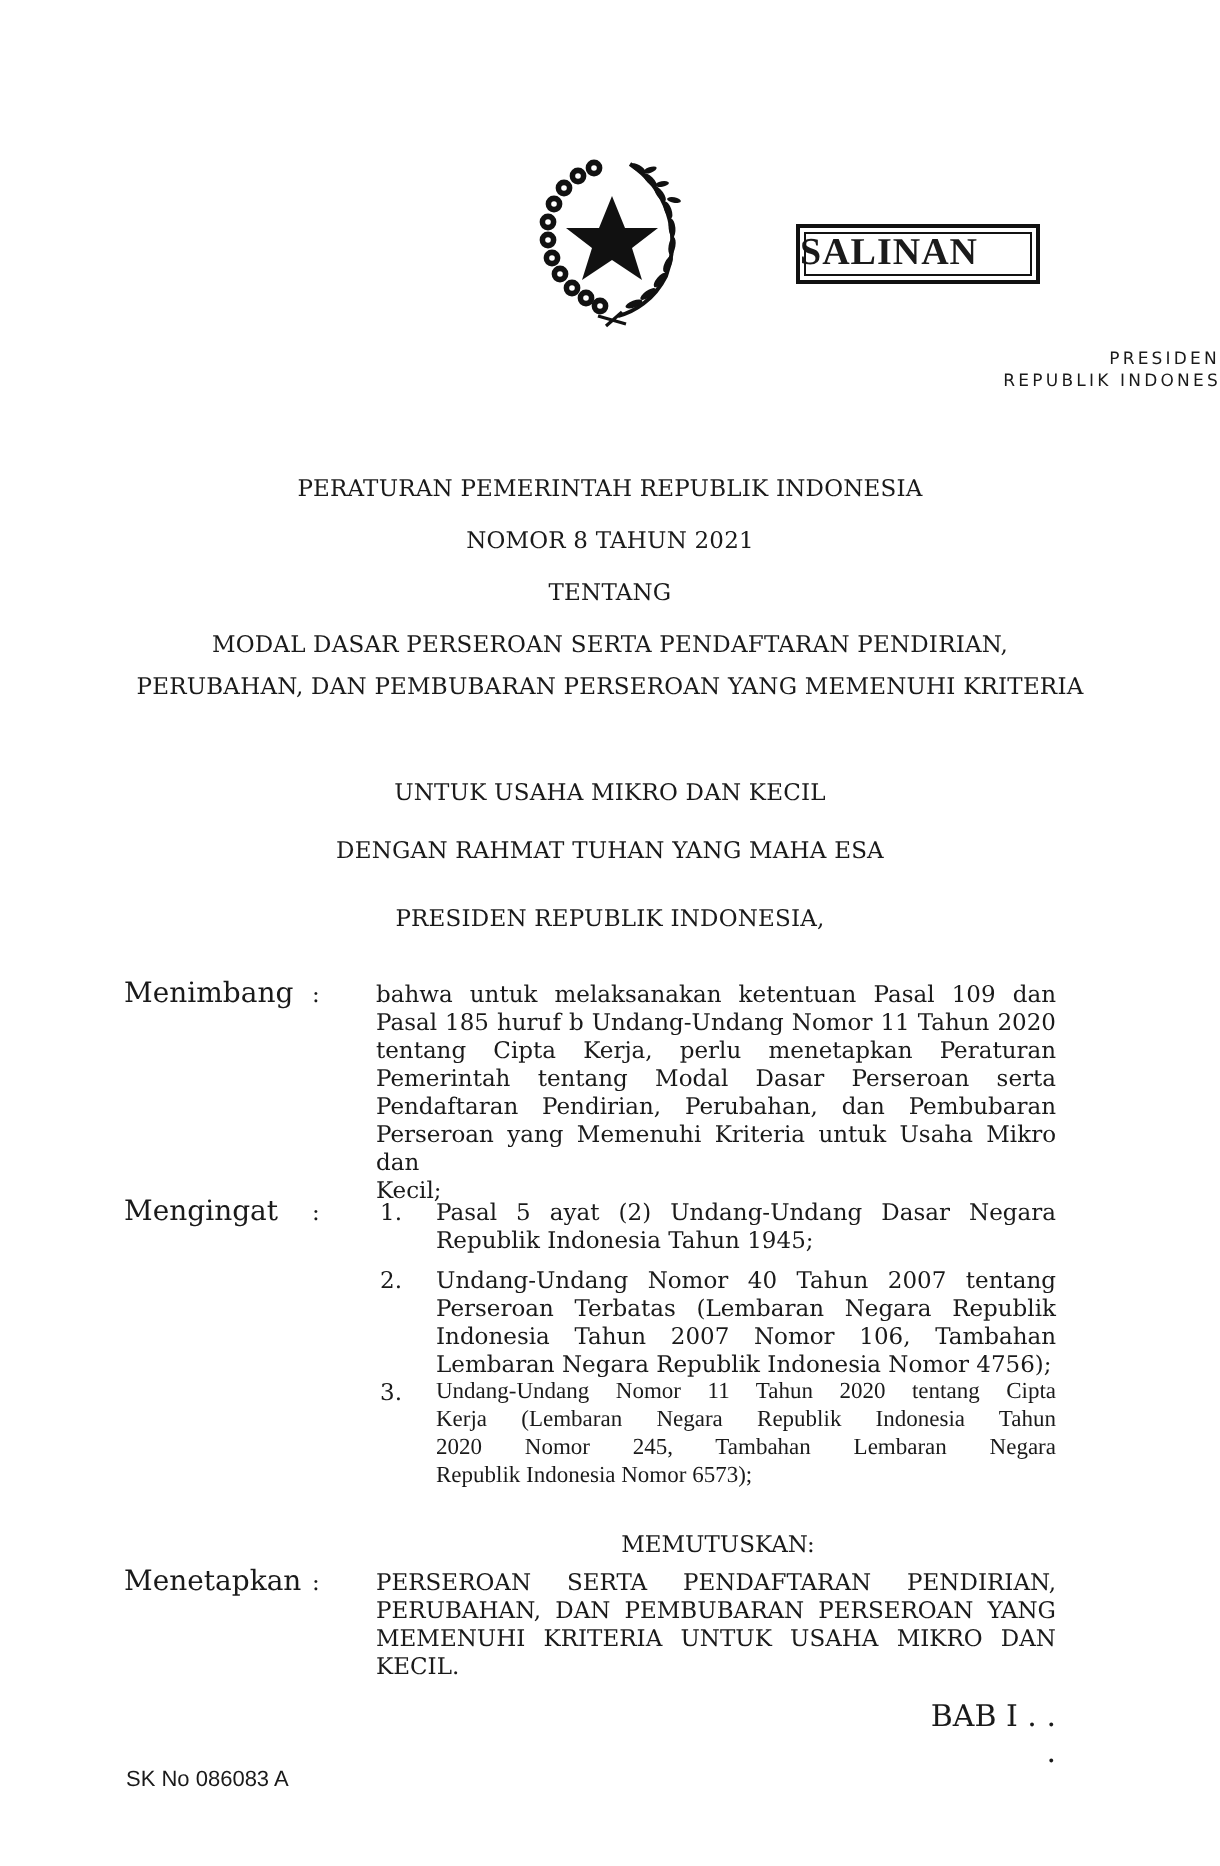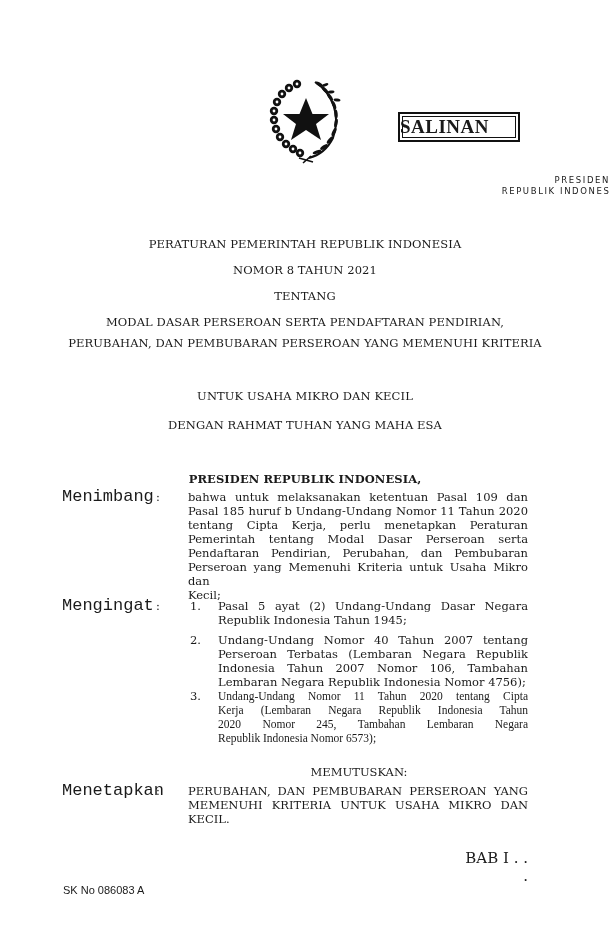--- a/index.html
+++ b/index.html
@@ -7,21 +7,21 @@
          font-family:"DejaVu Serif", serif; }
   .abs { position:absolute; }
   .emblem { left:263px; top:76px; width:86px; height:88px; }
   .salinan { left:398px; top:112px; width:122px; height:30px; border:2px solid #111; box-sizing:border-box;
              display:flex; align-items:center; justify-content:flex-start; }
   .salinan::before { content:""; position:absolute; inset:2px; border:1px solid #111; }
   .salinan span { font-family:"Liberation Serif", serif; font-weight:bold; font-size:19px; letter-spacing:0.5px; }
   .pres-label { left:0; width:610px; text-align:right; font-family:"DejaVu Sans", sans-serif; font-size:8.5px;
                 letter-spacing:1.6px; line-height:12px; }
   .center-line { left:0; width:610px; text-align:center; font-size:11.5px; line-height:14px; letter-spacing:0.1px; }
-  .row-label { left:62px; font-size:17px; line-height:14px;font-family:Liberation Mono, monospace; }
+  .row-label { left:62px; font-size:14px; line-height:14px; }
   .colon { left:156px; font-size:11.5px; line-height:14px; }
   .body-text { font-size:11.5px; line-height:14px; text-align:justify; text-align-last:left; }
   .num { font-size:11.5px; line-height:14px; }
   .sk { left:63px; top:884px; font-family:"Liberation Sans", sans-serif; font-size:11px; }
   .bab { left:456px; top:849px; width:72px; text-align:right; font-size:15px; }
   .j { text-align-last:justify; }
 </style>
 </head>
 <body>
 
@@ -86,21 +86,21 @@
 <div class="abs pres-label" style="top:185px;padding-left:12px;">REPUBLIK INDONESIA</div>
 
 <div class="abs center-line" style="top:237px;">PERATURAN PEMERINTAH REPUBLIK INDONESIA</div>
 <div class="abs center-line" style="top:263px;">NOMOR 8 TAHUN 2021</div>
 <div class="abs center-line" style="top:289px;">TENTANG</div>
 <div class="abs center-line" style="top:315px;">MODAL DASAR PERSEROAN SERTA PENDAFTARAN PENDIRIAN,</div>
 <div class="abs center-line" style="top:336px;">PERUBAHAN, DAN PEMBUBARAN PERSEROAN YANG MEMENUHI KRITERIA</div>
 <div class="abs center-line" style="top:357px;margin-top:32px;">UNTUK USAHA MIKRO DAN KECIL</div>
 
 <div class="abs center-line" style="top:418px;">DENGAN RAHMAT TUHAN YANG MAHA ESA</div>
-<div class="abs center-line" style="top:472px;font-weight:bold;">PRESIDEN REPUBLIK INDONESIA,</div>
+<div class="abs center-line" style="top:452px;">PRESIDEN REPUBLIK INDONESIA,</div>
 
 <div class="abs row-label" style="top:490px;">Menimbang</div>
 <div class="abs colon" style="top:490px;">:</div>
 <div class="abs" style="left:188px; top:490px; width:340px;">
   <div class="body-text j">bahwa untuk melaksanakan ketentuan Pasal 109 dan</div>
   <div class="body-text j">Pasal 185 huruf b Undang-Undang Nomor 11 Tahun 2020</div>
   <div class="body-text j">tentang Cipta Kerja, perlu menetapkan Peraturan</div>
   <div class="body-text j">Pemerintah tentang Modal Dasar Perseroan serta</div>
   <div class="body-text j">Pendaftaran Pendirian, Perubahan, dan Pembubaran</div>
   <div class="body-text j">Perseroan yang Memenuhi Kriteria untuk Usaha Mikro dan</div>
@@ -130,19 +130,20 @@
   <div class="body-text j">Kerja (Lembaran Negara Republik Indonesia Tahun</div>
   <div class="body-text j">2020 Nomor 245, Tambahan Lembaran Negara</div>
   <div class="body-text">Republik Indonesia Nomor 6573);</div>
 </div>
 
 <div class="abs" style="left:190px; top:765px; width:338px; text-align:center; font-size:11.5px; line-height:14px;">MEMUTUSKAN:</div>
 
 <div class="abs row-label" style="top:784px;">Menetapkan</div>
 <div class="abs colon" style="top:784px;">:</div>
 <div class="abs" style="left:188px; top:784px; width:340px;">
+  <div class="body-text j">PERSEROAN SERTA PENDAFTARAN PENDIRIAN,</div>
   <div class="body-text j">PERUBAHAN, DAN PEMBUBARAN PERSEROAN YANG</div>
   <div class="body-text j">MEMENUHI KRITERIA UNTUK USAHA MIKRO DAN KECIL.</div>
 </div>
 
 <div class="abs bab">BAB I . . .</div>
 
 <div class="abs sk">SK No 086083 A</div>
 
 </body></html>

